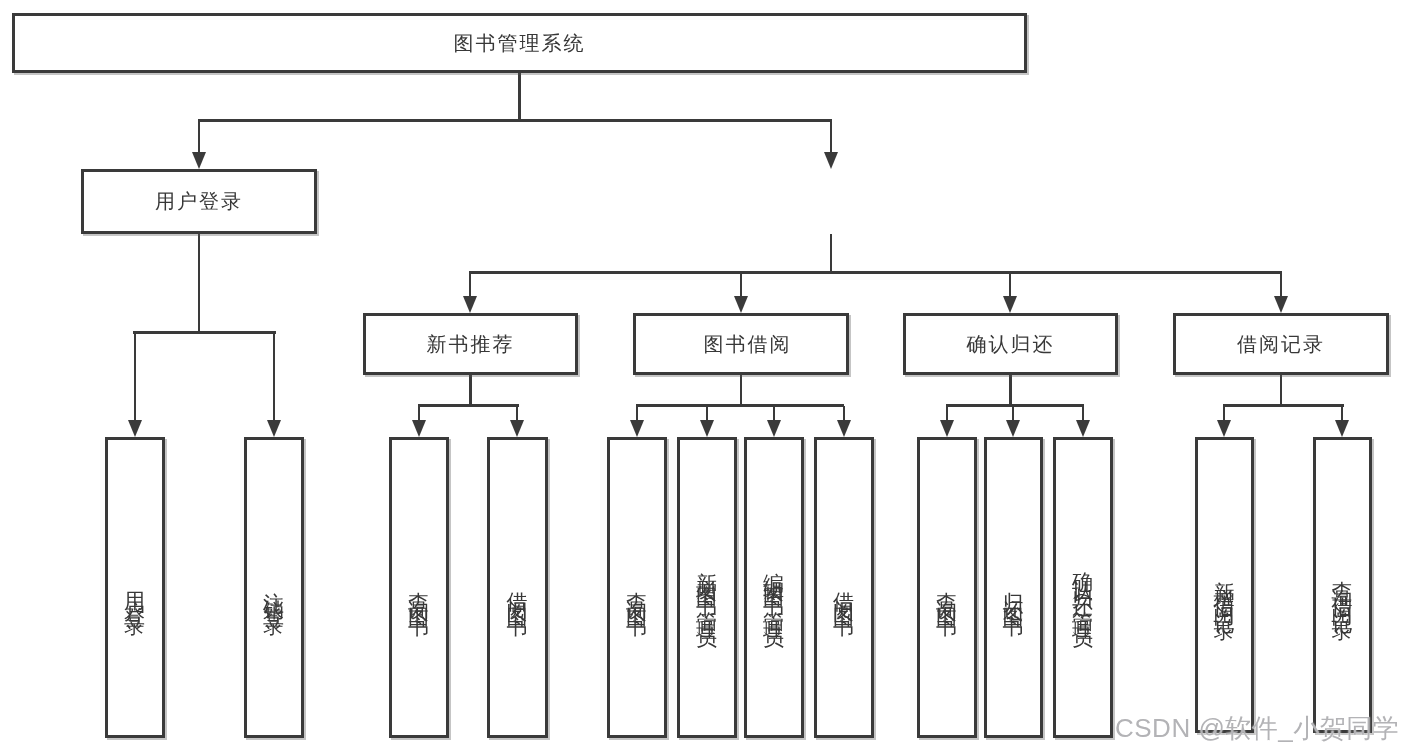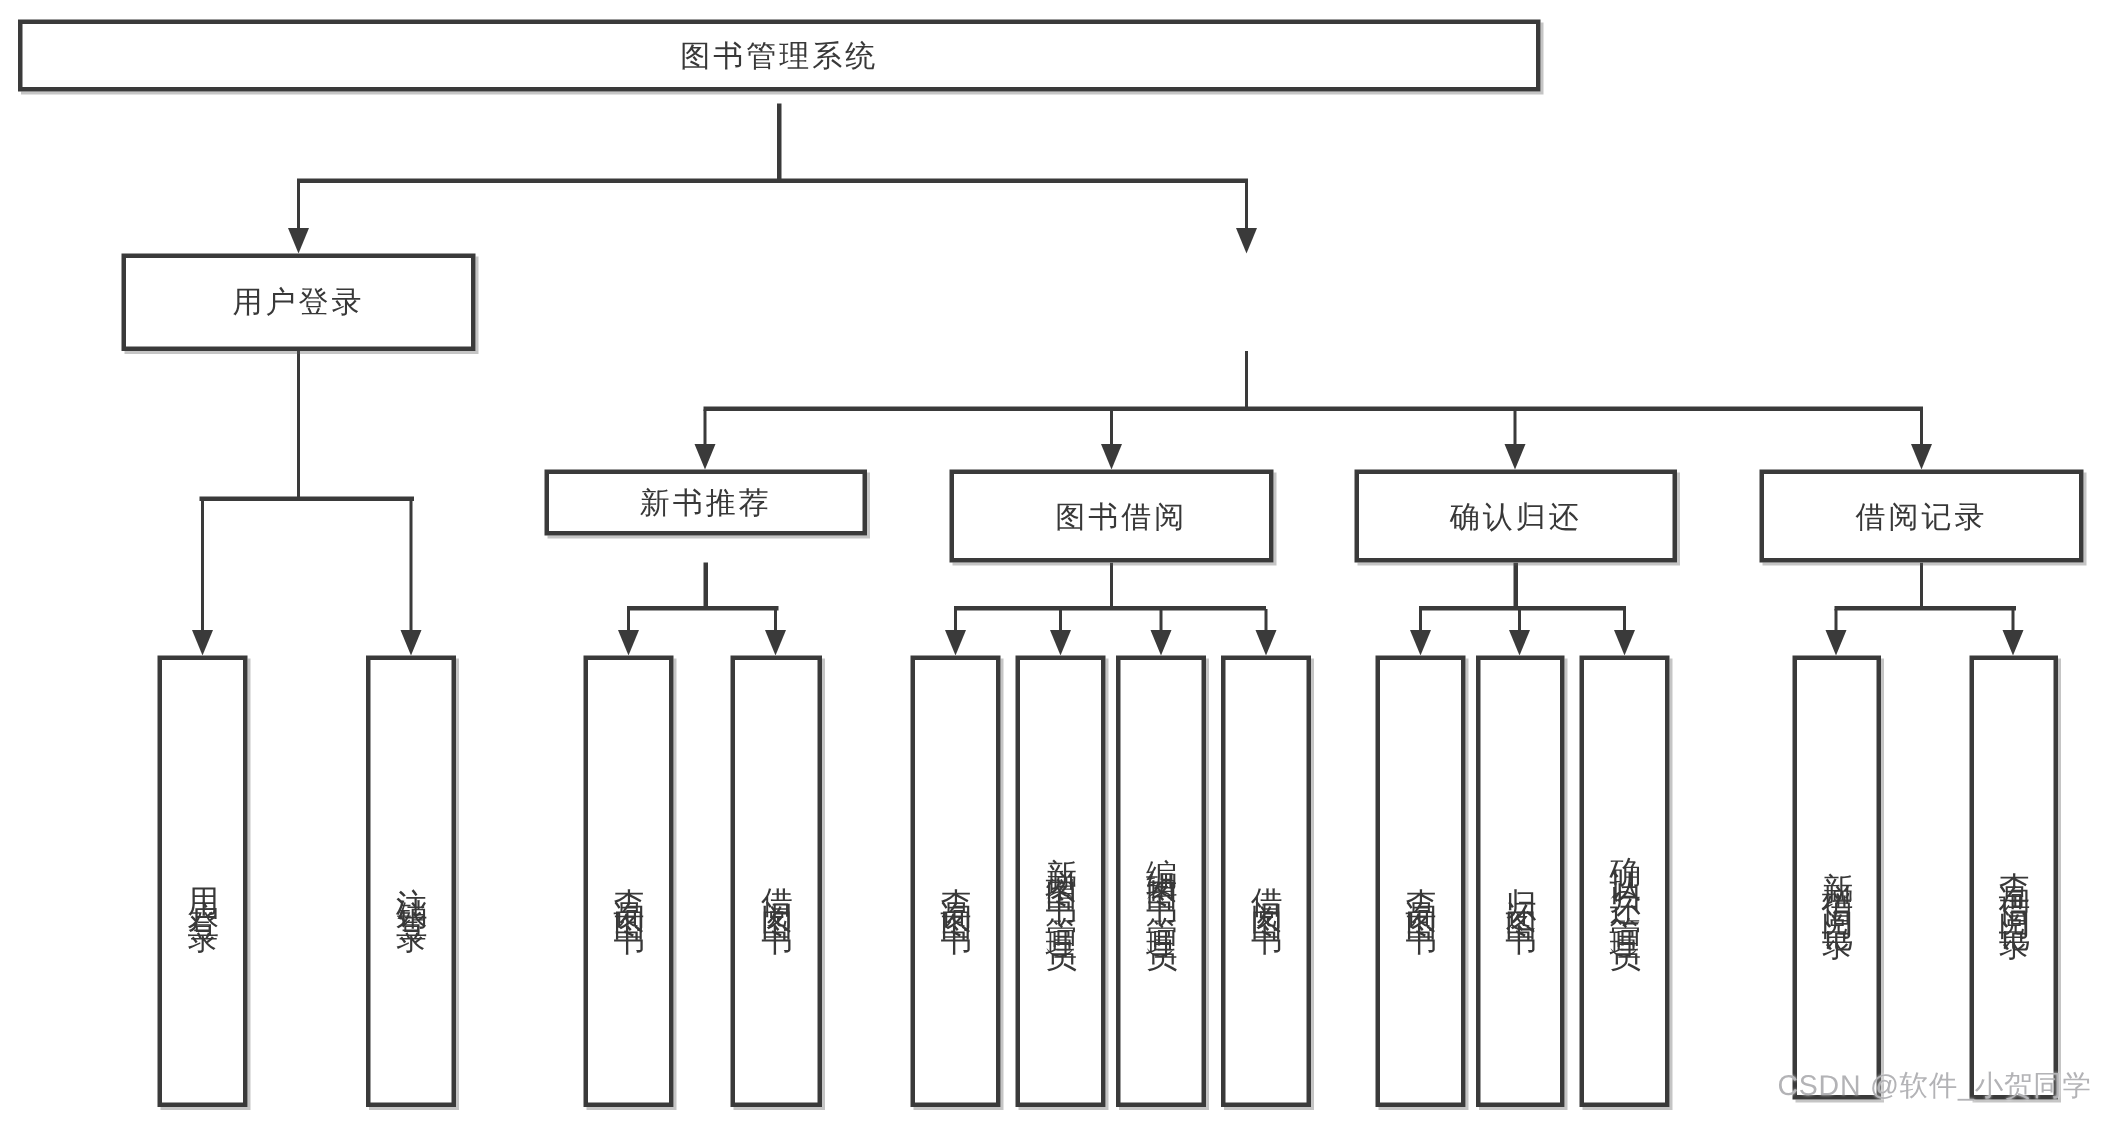--- a/index.html
+++ b/index.html
@@ -34,31 +34,31 @@
   .drop{position:absolute;width:14px;z-index:1;}
   .drop::before{
     content:"";position:absolute;left:5.75px;top:0;bottom:15px;width:2.5px;background:var(--line);
   }
   .drop::after{
     content:"";position:absolute;left:0;bottom:0;width:0;height:0;
     border-left:7px solid transparent;border-right:7px solid transparent;
     border-top:17px solid var(--line);
   }
   .watermark{
-    position:absolute;left:1185px;top:711px;z-index:4;
-    font-size:19px;letter-spacing:0.5px;color:var(--wm);white-space:nowrap;
+    position:absolute;left:1115px;top:711px;z-index:4;
+    font-size:26px;letter-spacing:0.5px;color:var(--wm);white-space:nowrap;
     text-shadow:0 0 2px rgba(255,255,255,0.9);
   }
 </style>
 </head>
 <body>
 
 <div class="canvas">
 
-  <div class="box" style="left:12px;top:13px;width:1015px;height:48px;">
+  <div class="box" style="left:12px;top:13px;width:1015px;height:60px;">
     <span>图书管理系统</span>
   </div>
 
   <div class="vline" style="left:518px;top:69px;height:52px;"></div>
   <div class="hline" style="left:198px;top:119px;width:634px;"></div>
   <div class="drop" style="left:192px;top:121px;height:48px;"></div>
   <div class="drop" style="left:824px;top:121px;height:48px;"></div>
 
   <div class="box" style="left:81px;top:169px;width:236px;height:65px;">
     <span>用户登录</span>
@@ -76,21 +76,21 @@
     <span>注销登录</span>
   </div>
 
   <div class="vline" style="left:829.75px;top:234px;height:39px;"></div>
   <div class="hline" style="left:469px;top:271px;width:813px;"></div>
   <div class="drop" style="left:463px;top:273px;height:40px;"></div>
   <div class="drop" style="left:734px;top:273px;height:40px;"></div>
   <div class="drop" style="left:1003px;top:273px;height:40px;"></div>
   <div class="drop" style="left:1274px;top:273px;height:40px;"></div>
 
-  <div class="box" style="left:363px;top:313px;width:215px;height:44px;">
+  <div class="box" style="left:363px;top:313px;width:215px;height:62px;">
     <span>新书推荐</span>
   </div>
   <div class="box" style="left:633px;top:313px;width:216px;height:62px;padding-left:13px;">
     <span>图书借阅</span>
   </div>
   <div class="box" style="left:903px;top:313px;width:215px;height:62px;">
     <span>确认归还</span>
   </div>
   <div class="box" style="left:1173px;top:313px;width:216px;height:62px;">
     <span>借阅记录</span>

